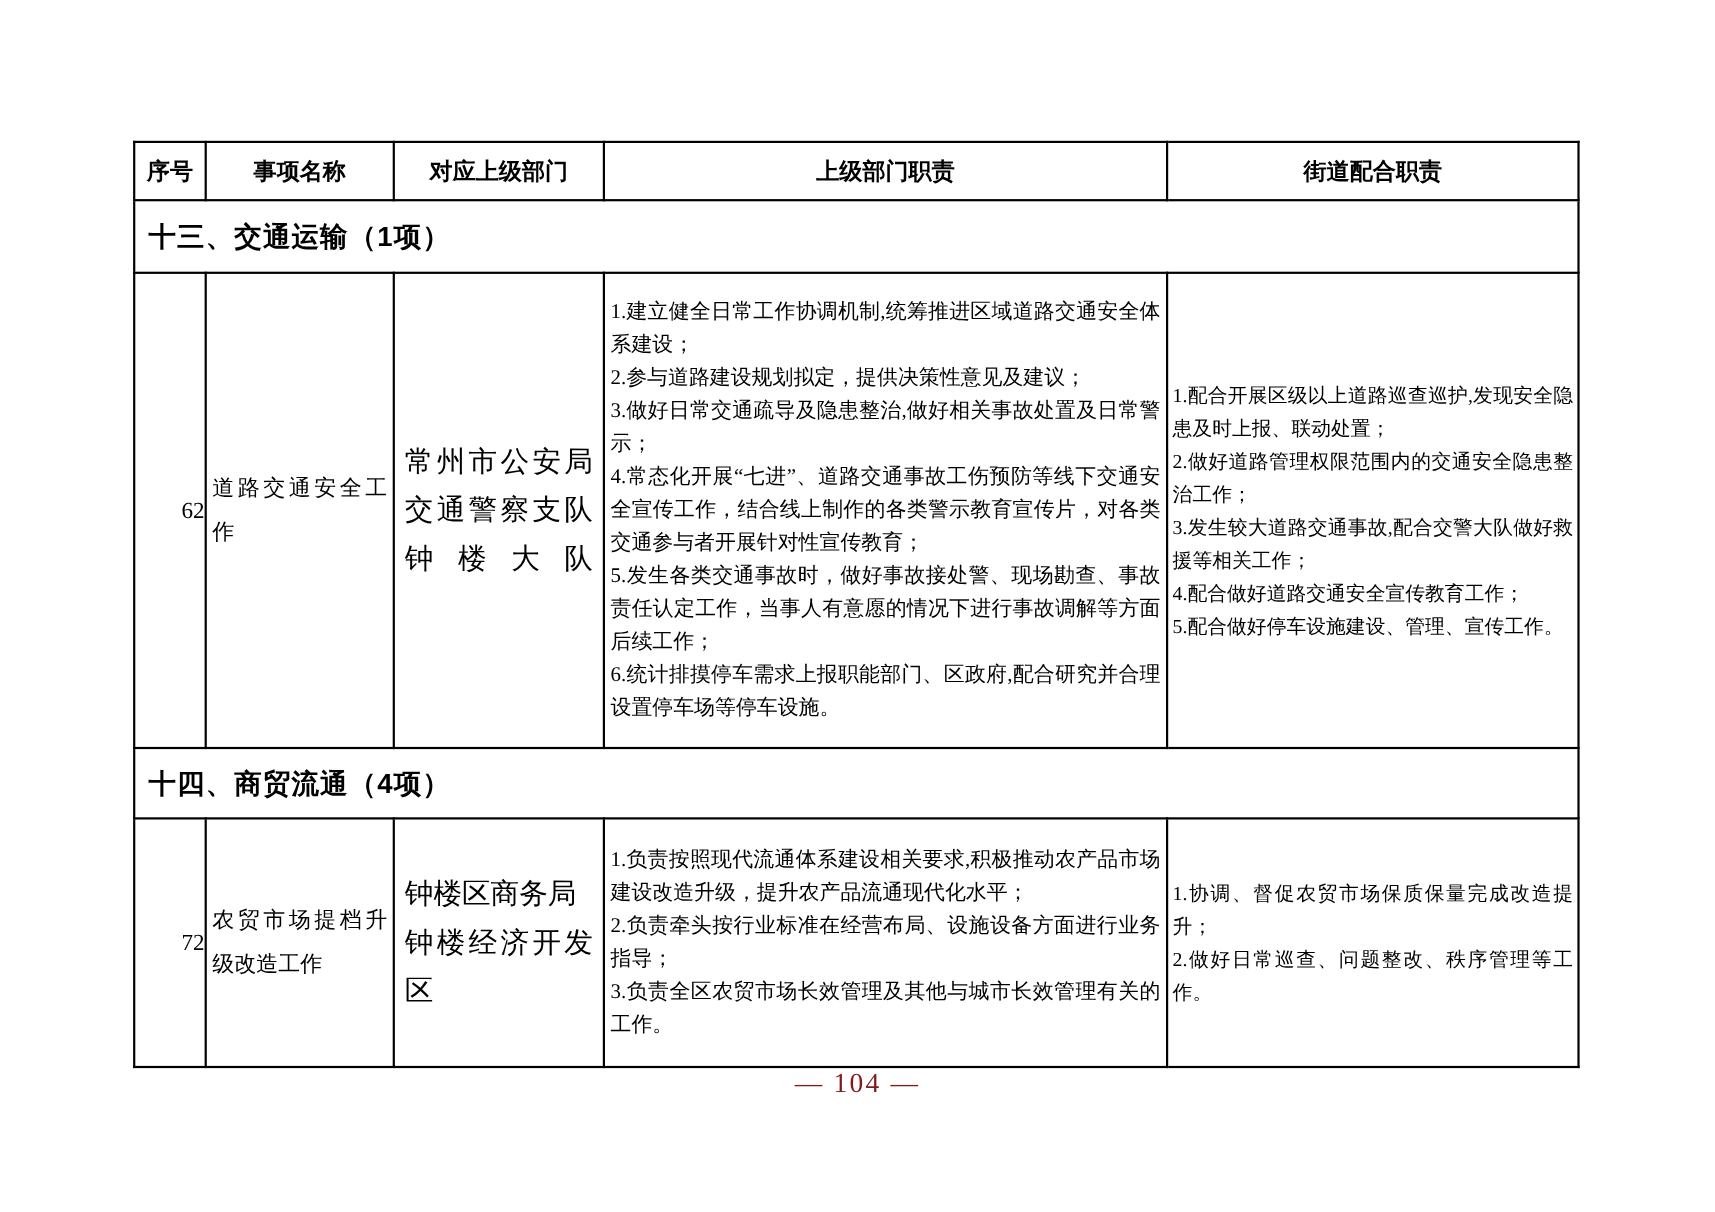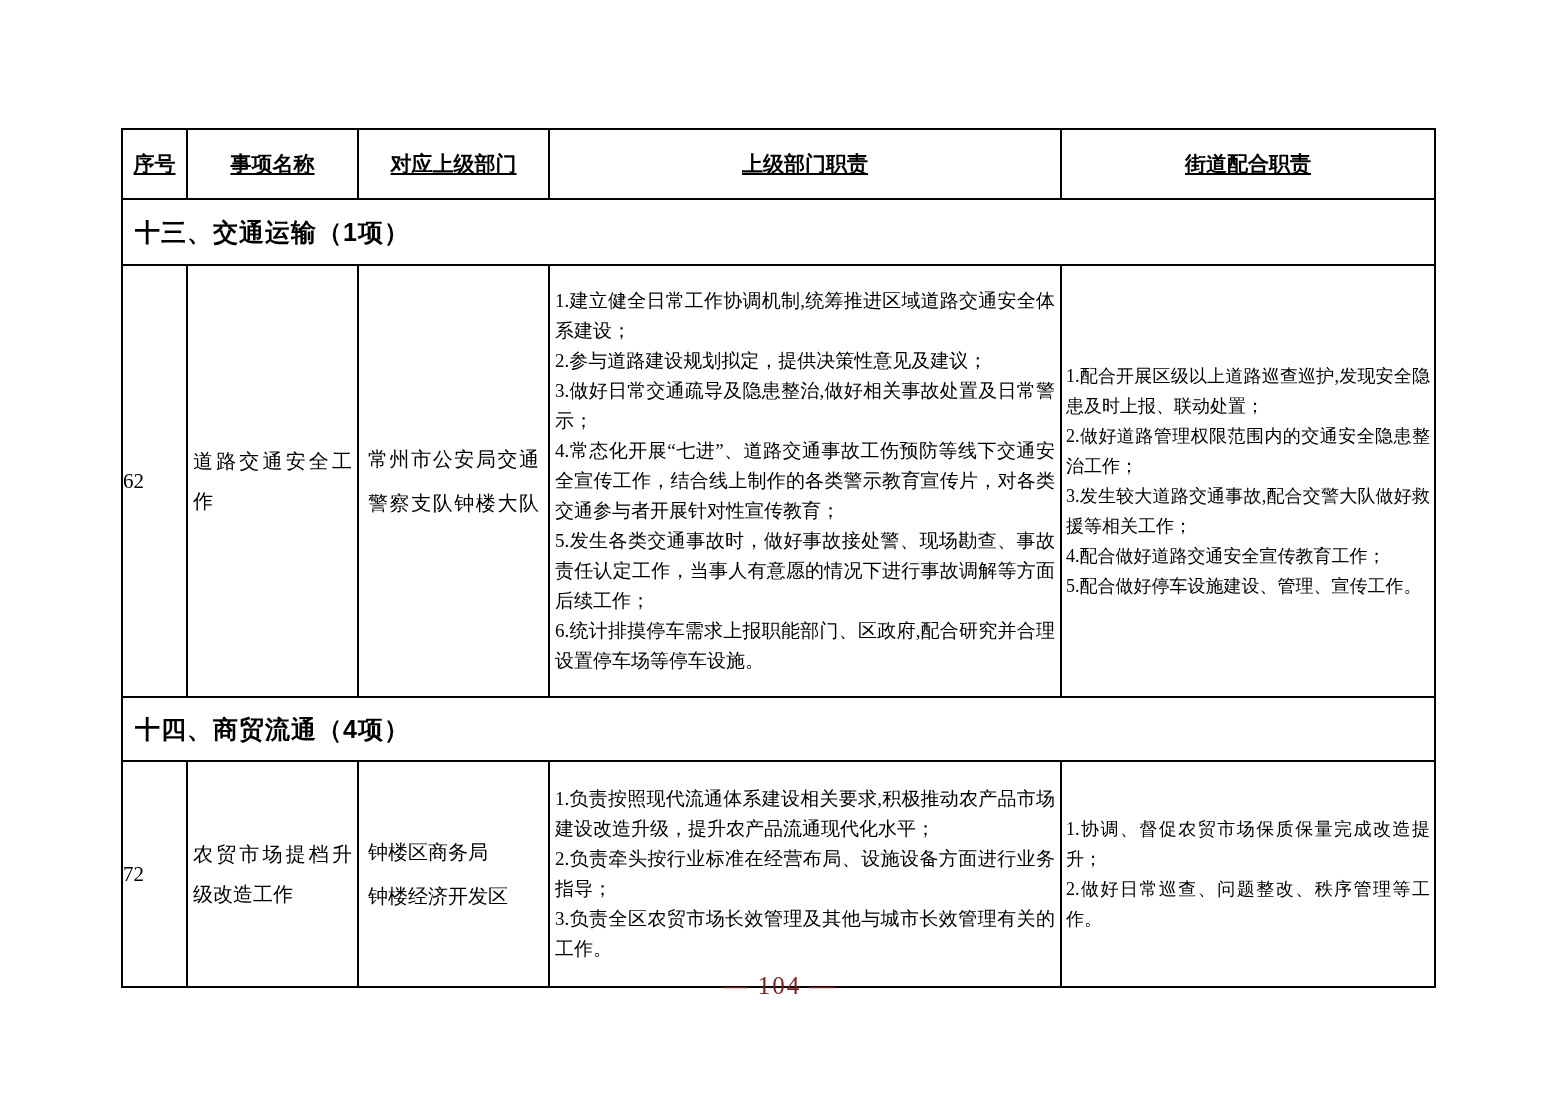--- a/index.html
+++ b/index.html
@@ -22,49 +22,48 @@
   .doc-table th, .doc-table td {
     border: 2px solid #000000;
     vertical-align: middle;
     overflow: hidden;
   }
   .col-h {
     font-family: "Liberation Sans", "DejaVu Sans", sans-serif;
     font-weight: bold;
     font-size: 21px;
     text-align: center;
-    height: 70px;
-    text-decoration: underline;
+    height: 53px;
   }
   tr.section-row td {
     font-family: "Liberation Sans", "DejaVu Sans", sans-serif;
     font-weight: bold;
     font-size: 25px;
     text-align: left;
     padding-left: 12px;
     letter-spacing: 1px;
   }
   tr.section-row.s13 td { height: 66px; }
   tr.section-row.s14 td { height: 64px; }
   tr.item-row-62 td { height: 432px; margin-top: 45px; }
   tr.item-row-63 td { height: 226px; margin-top: 20px; }
 
   td.no-cell {
     font-size: 21px;
-    text-align: left;
+    text-align: right;
   }
   td.name-cell {
     font-size: 20px;
     line-height: 40px;
     text-align: justify;
     padding: 21px 5px;
     white-space: pre-line;
   }
   td.dept-cell {
-    font-size: 20px;
+    font-size: 26px;
     line-height: 44px;
     text-align: justify;
     padding: 4px 9px;
     white-space: pre-line;
   }
   td.spread { text-align: justify; text-align-last: justify; }
   td.duty-cell {
     font-size: 19px;
     line-height: 30px;
     text-align: justify;

